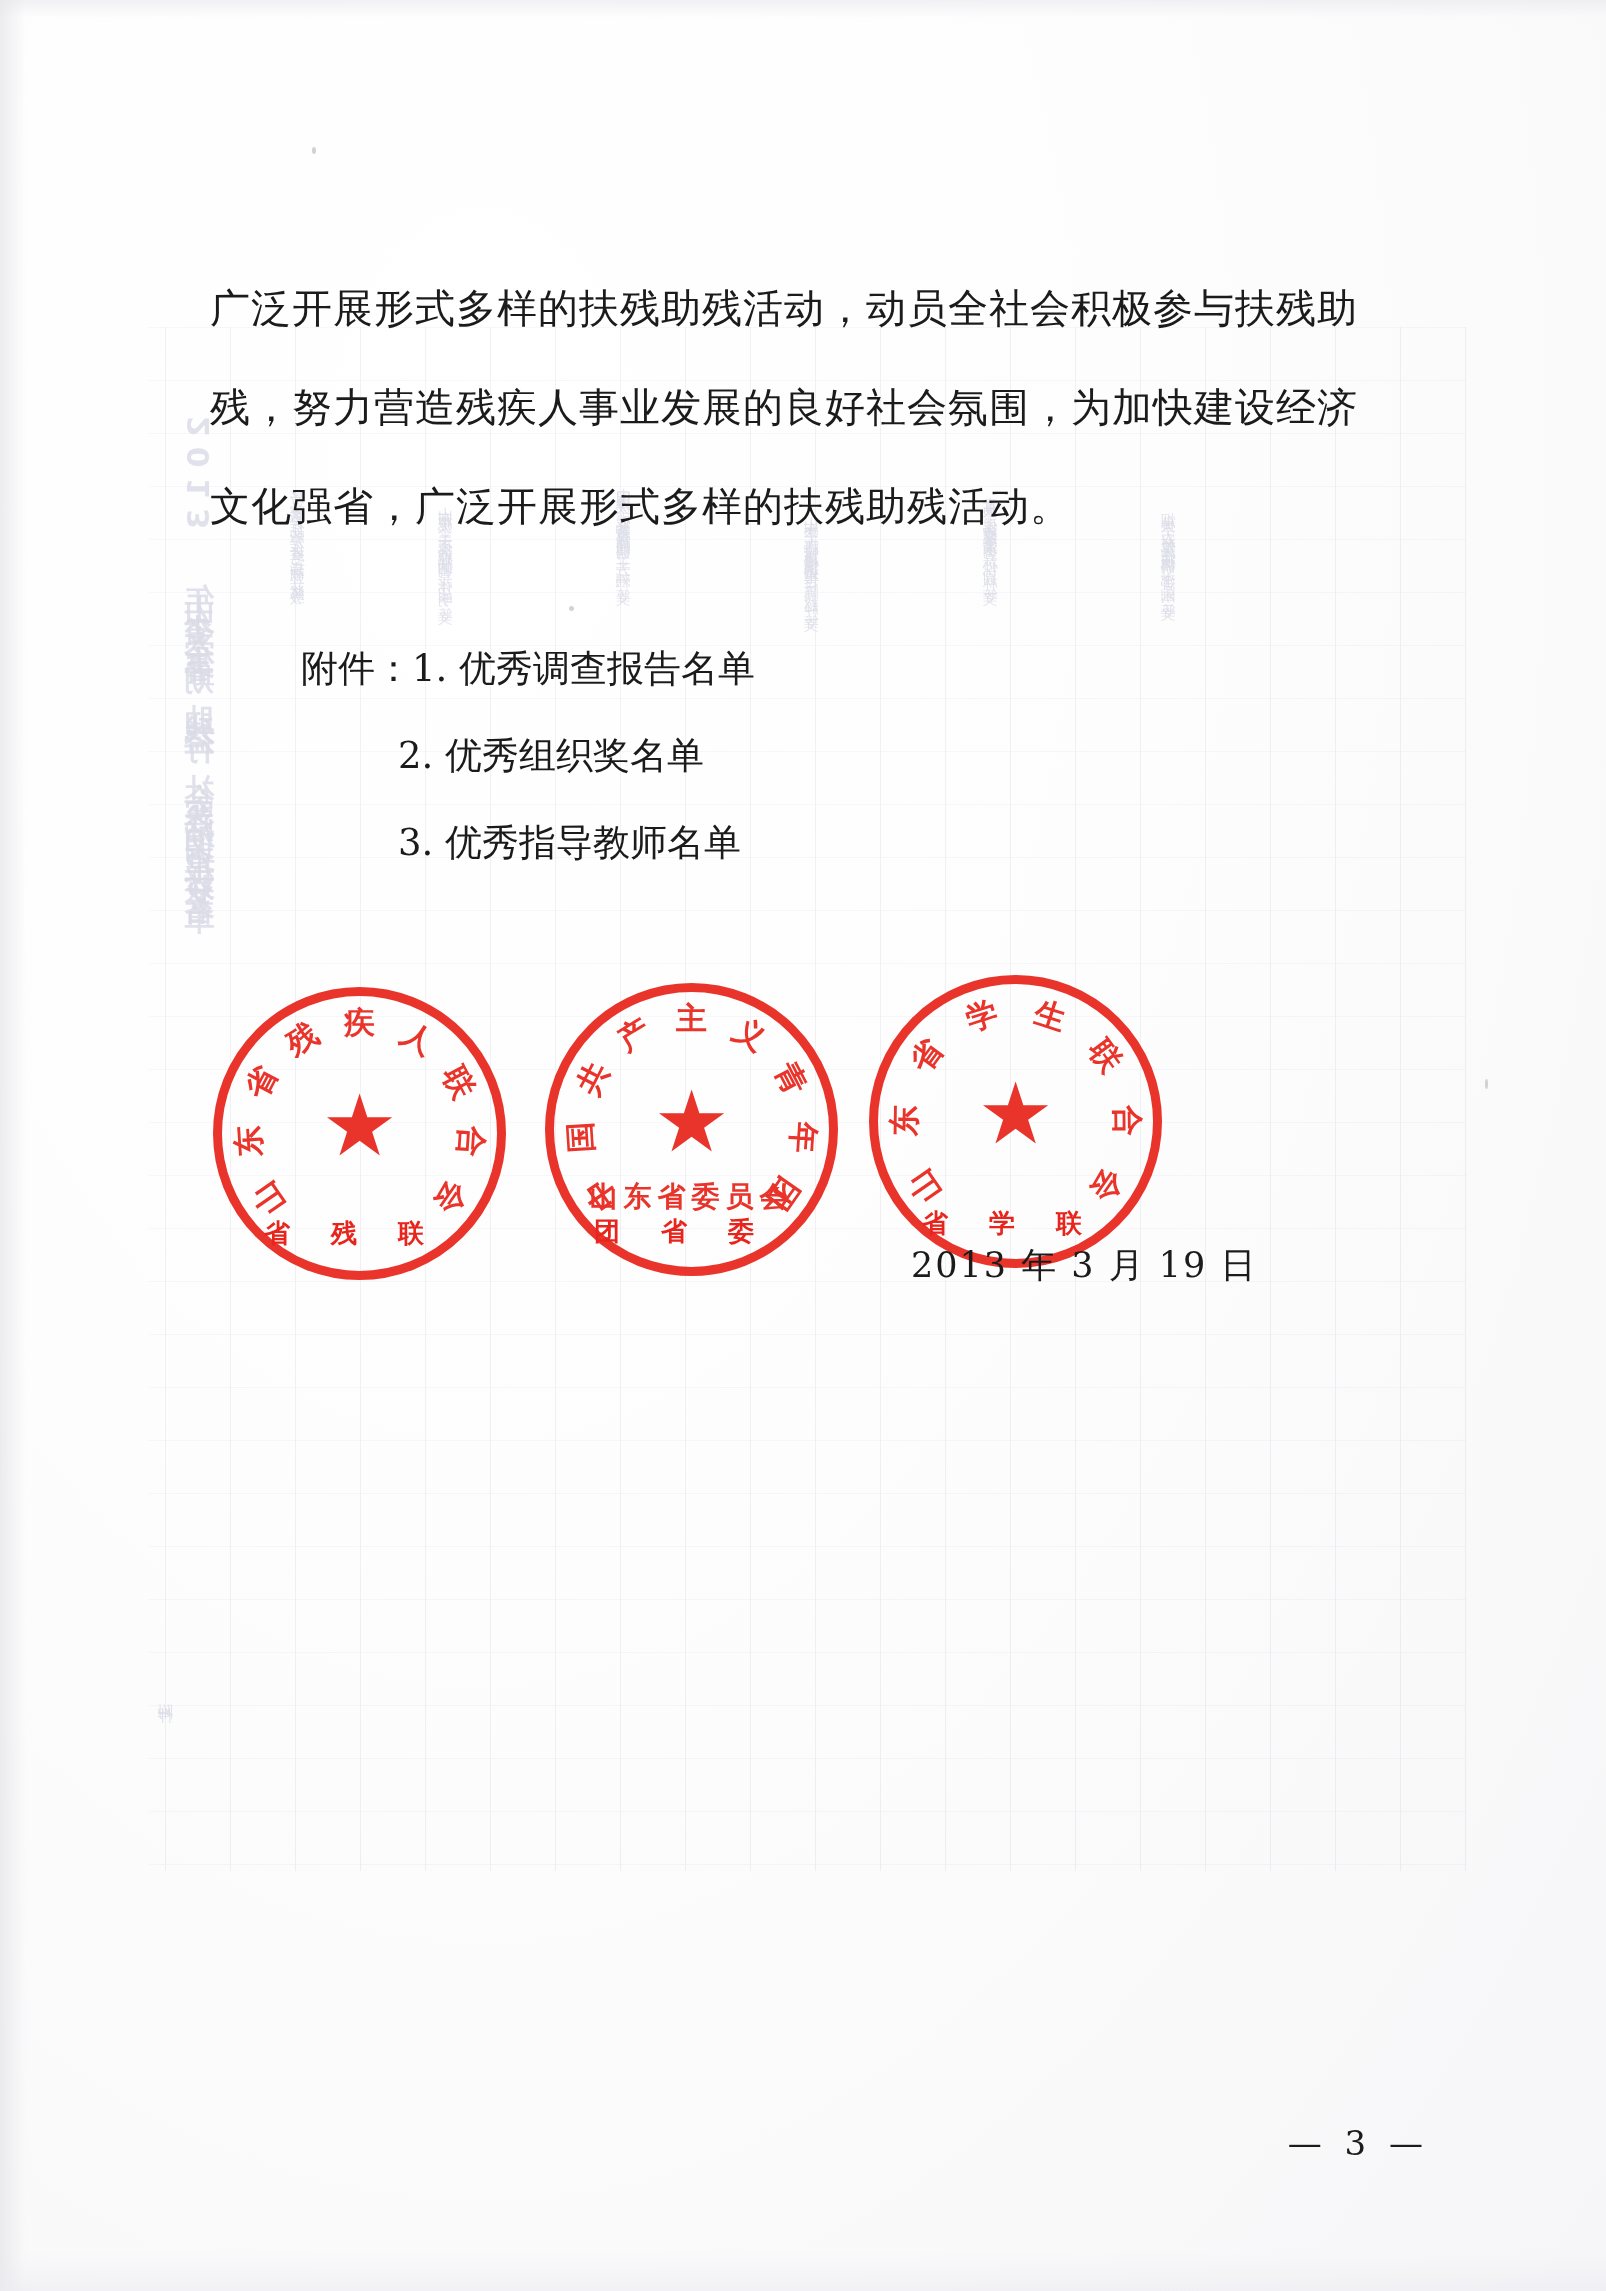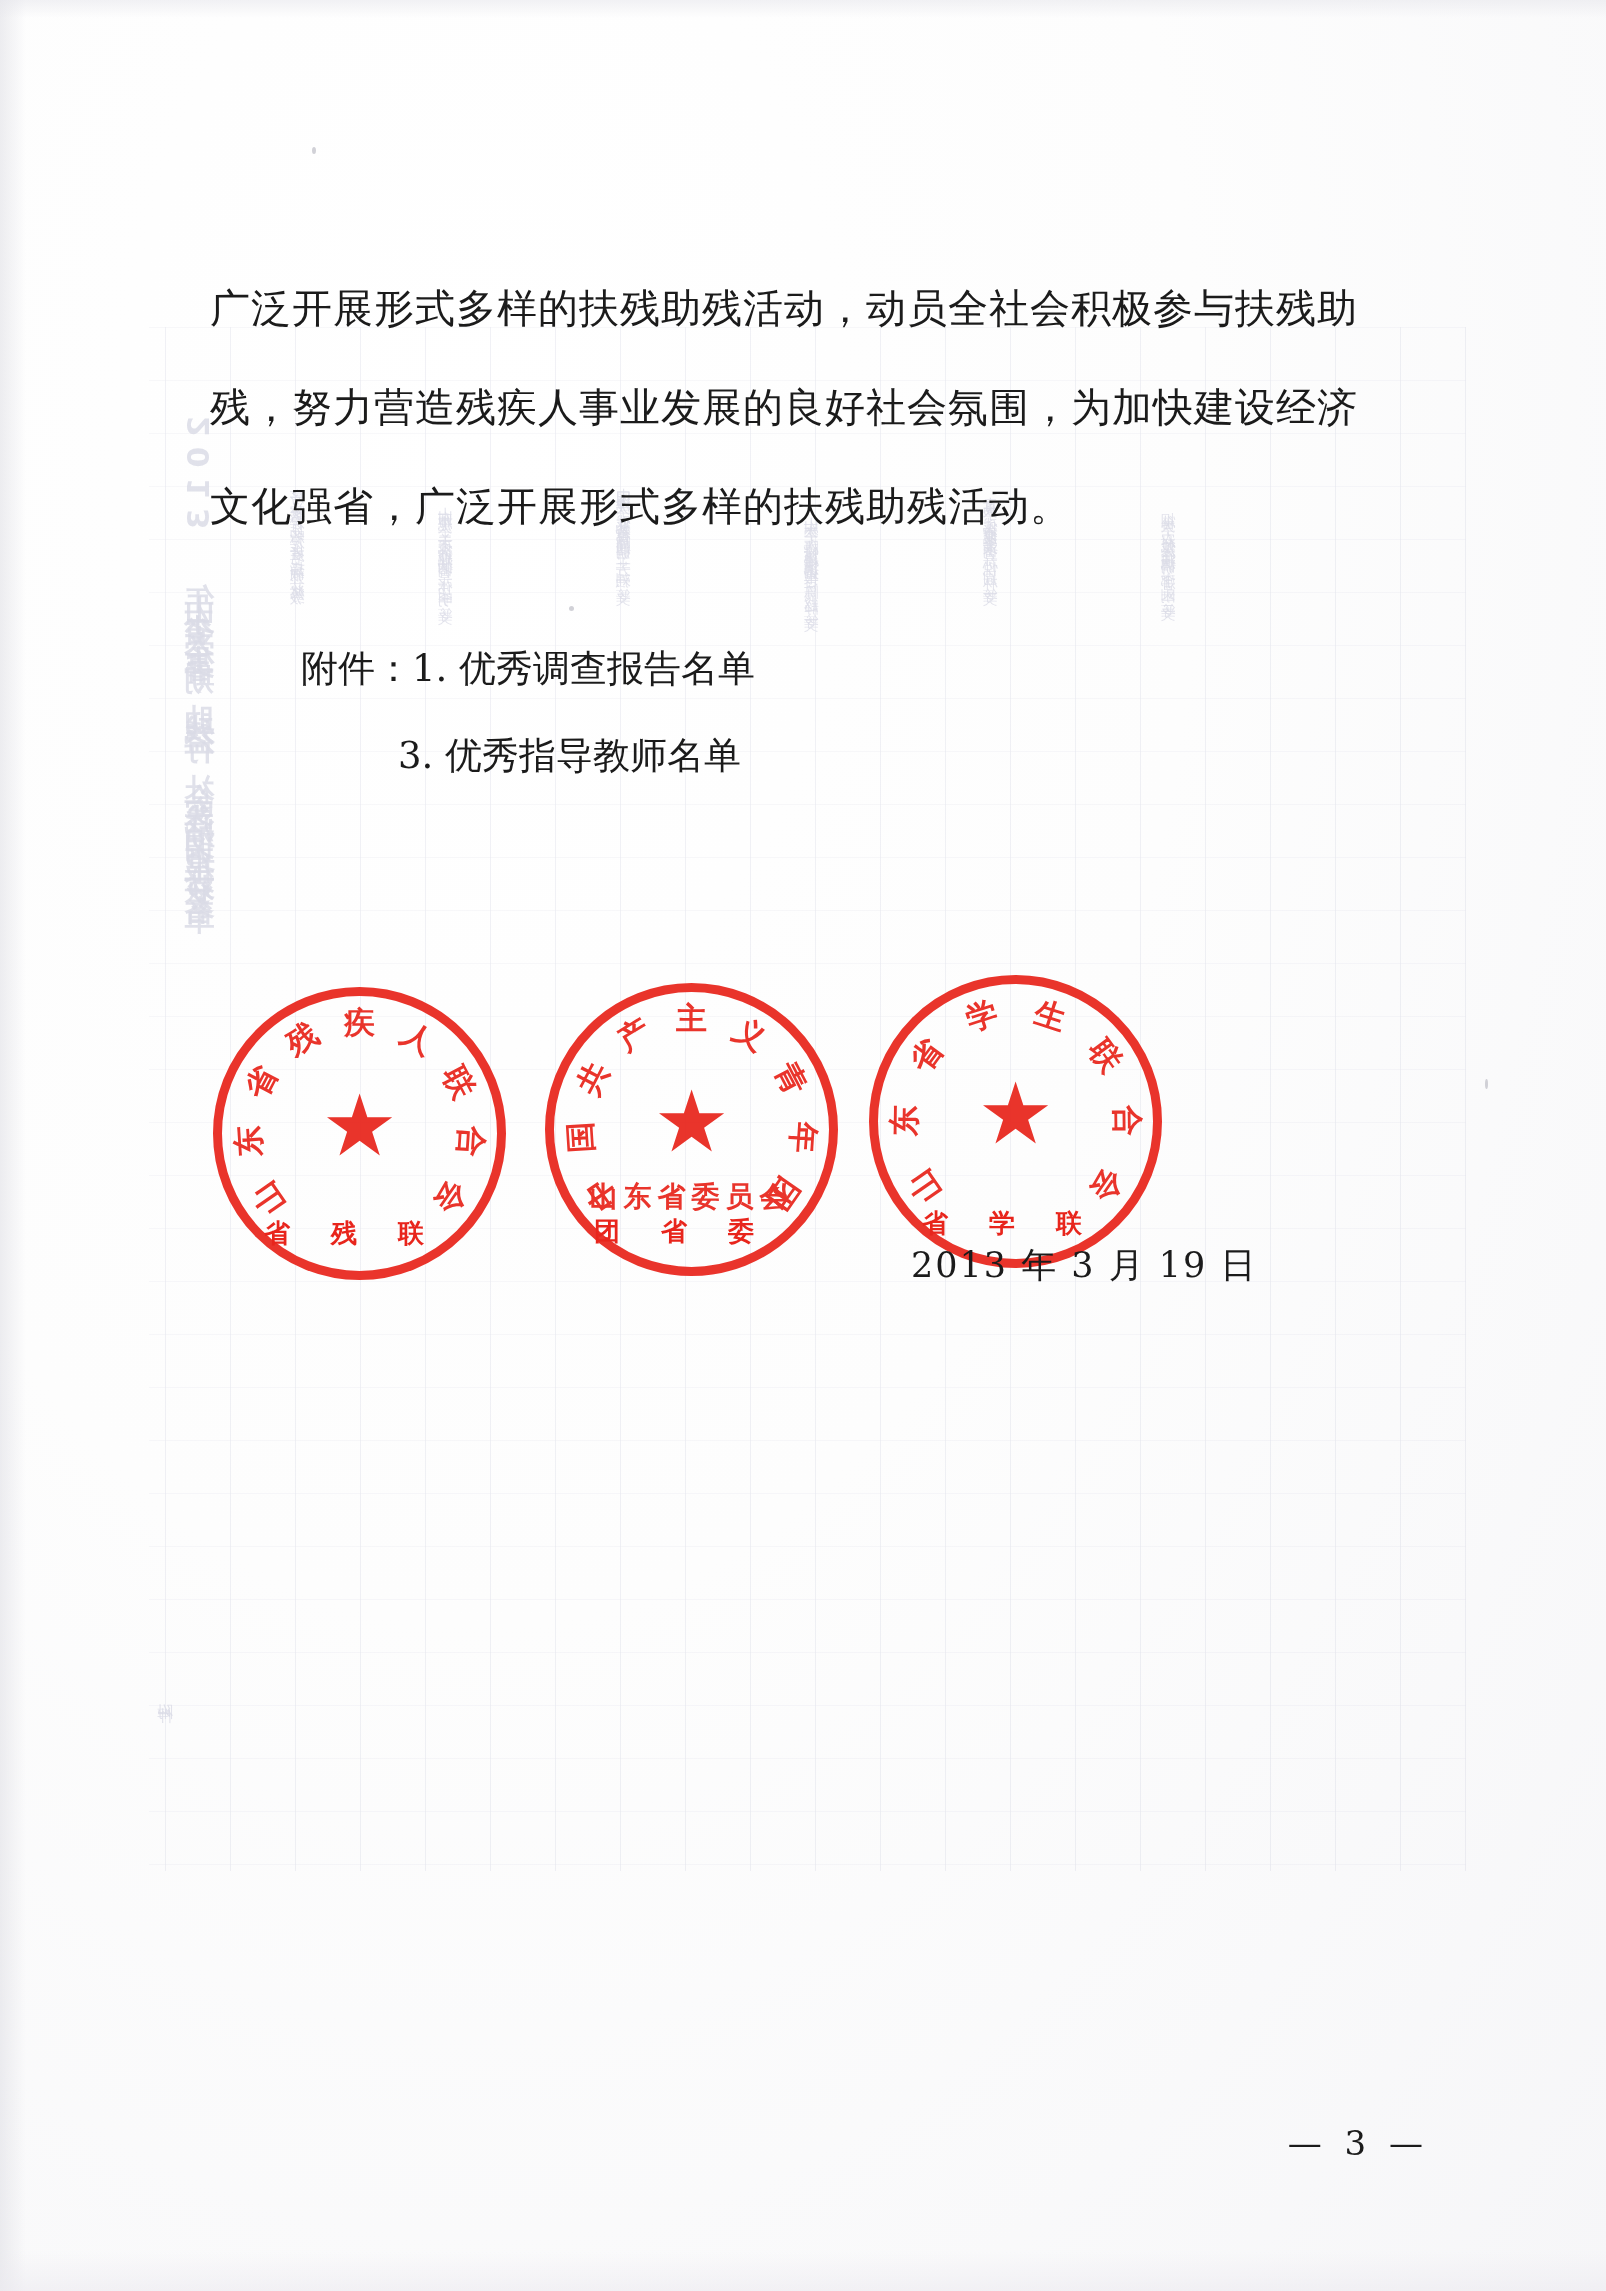--- a/index.html
+++ b/index.html
@@ -255,20 +255,21 @@
     <div class="bt-foot">附件 1</div>
   </div>
 
   <div class="doc-body">
     <div class="para-line">广泛开展形式多样的扶残助残活动，动员全社会积极参与扶残助</div>
     <div class="para-line">残，努力营造残疾人事业发展的良好社会氛围，为加快建设经济</div>
     <div class="para-line">文化强省，广泛开展形式多样的扶残助残活动。</div>
 
     <div class="attach-block">
       <div class="attach-line first"><span>附件：</span><span class="idx">1.</span> <span>优秀调查报告名单</span></div>
+      <div class="attach-line" style="padding-left:188px;"><span class="idx">2.</span> <span>优秀组织奖名单</span></div>
       <div class="attach-line" style="padding-left:188px;"><span class="idx">3.</span> <span>优秀指导教师名单</span></div>
     </div>
   </div>
 
   <div class="seals">
 
     <div class="seal" id="seal-1">
       <div class="ring-text">
           <span style="transform: rotate(-215deg) translate(111px) rotate(90deg) translate(-50%, -50%);">山</span>
           <span style="transform: rotate(-183.75deg) translate(111px) rotate(90deg) translate(-50%, -50%);">东</span>

